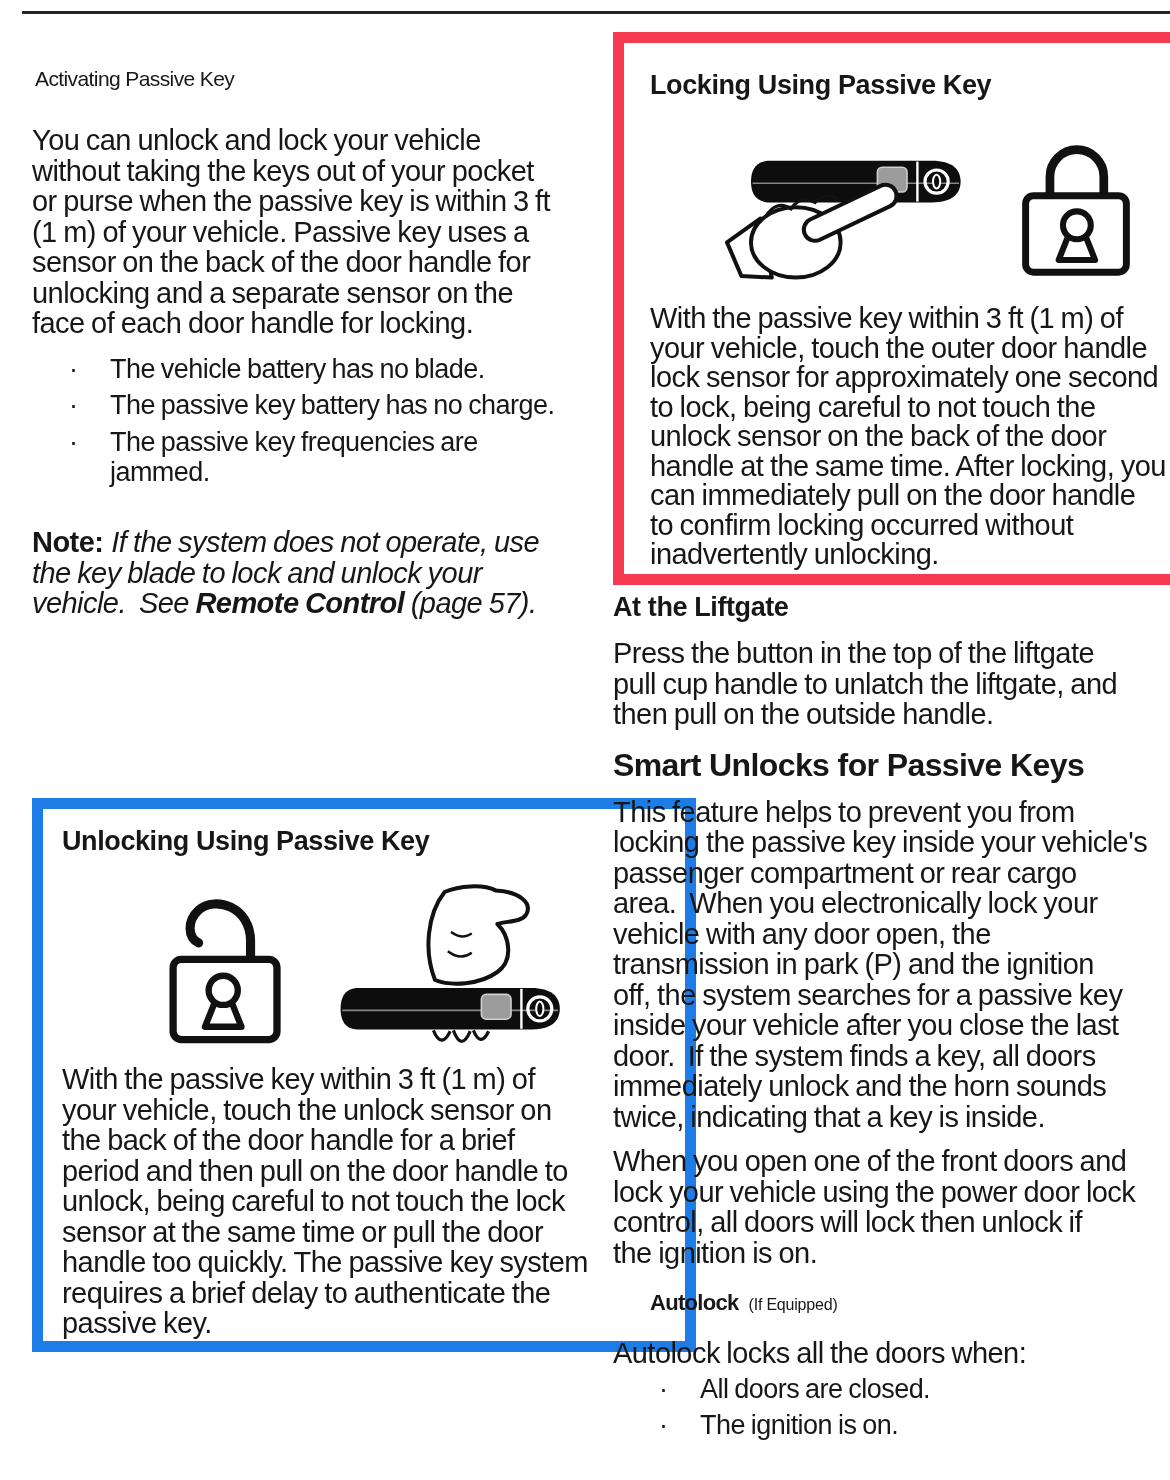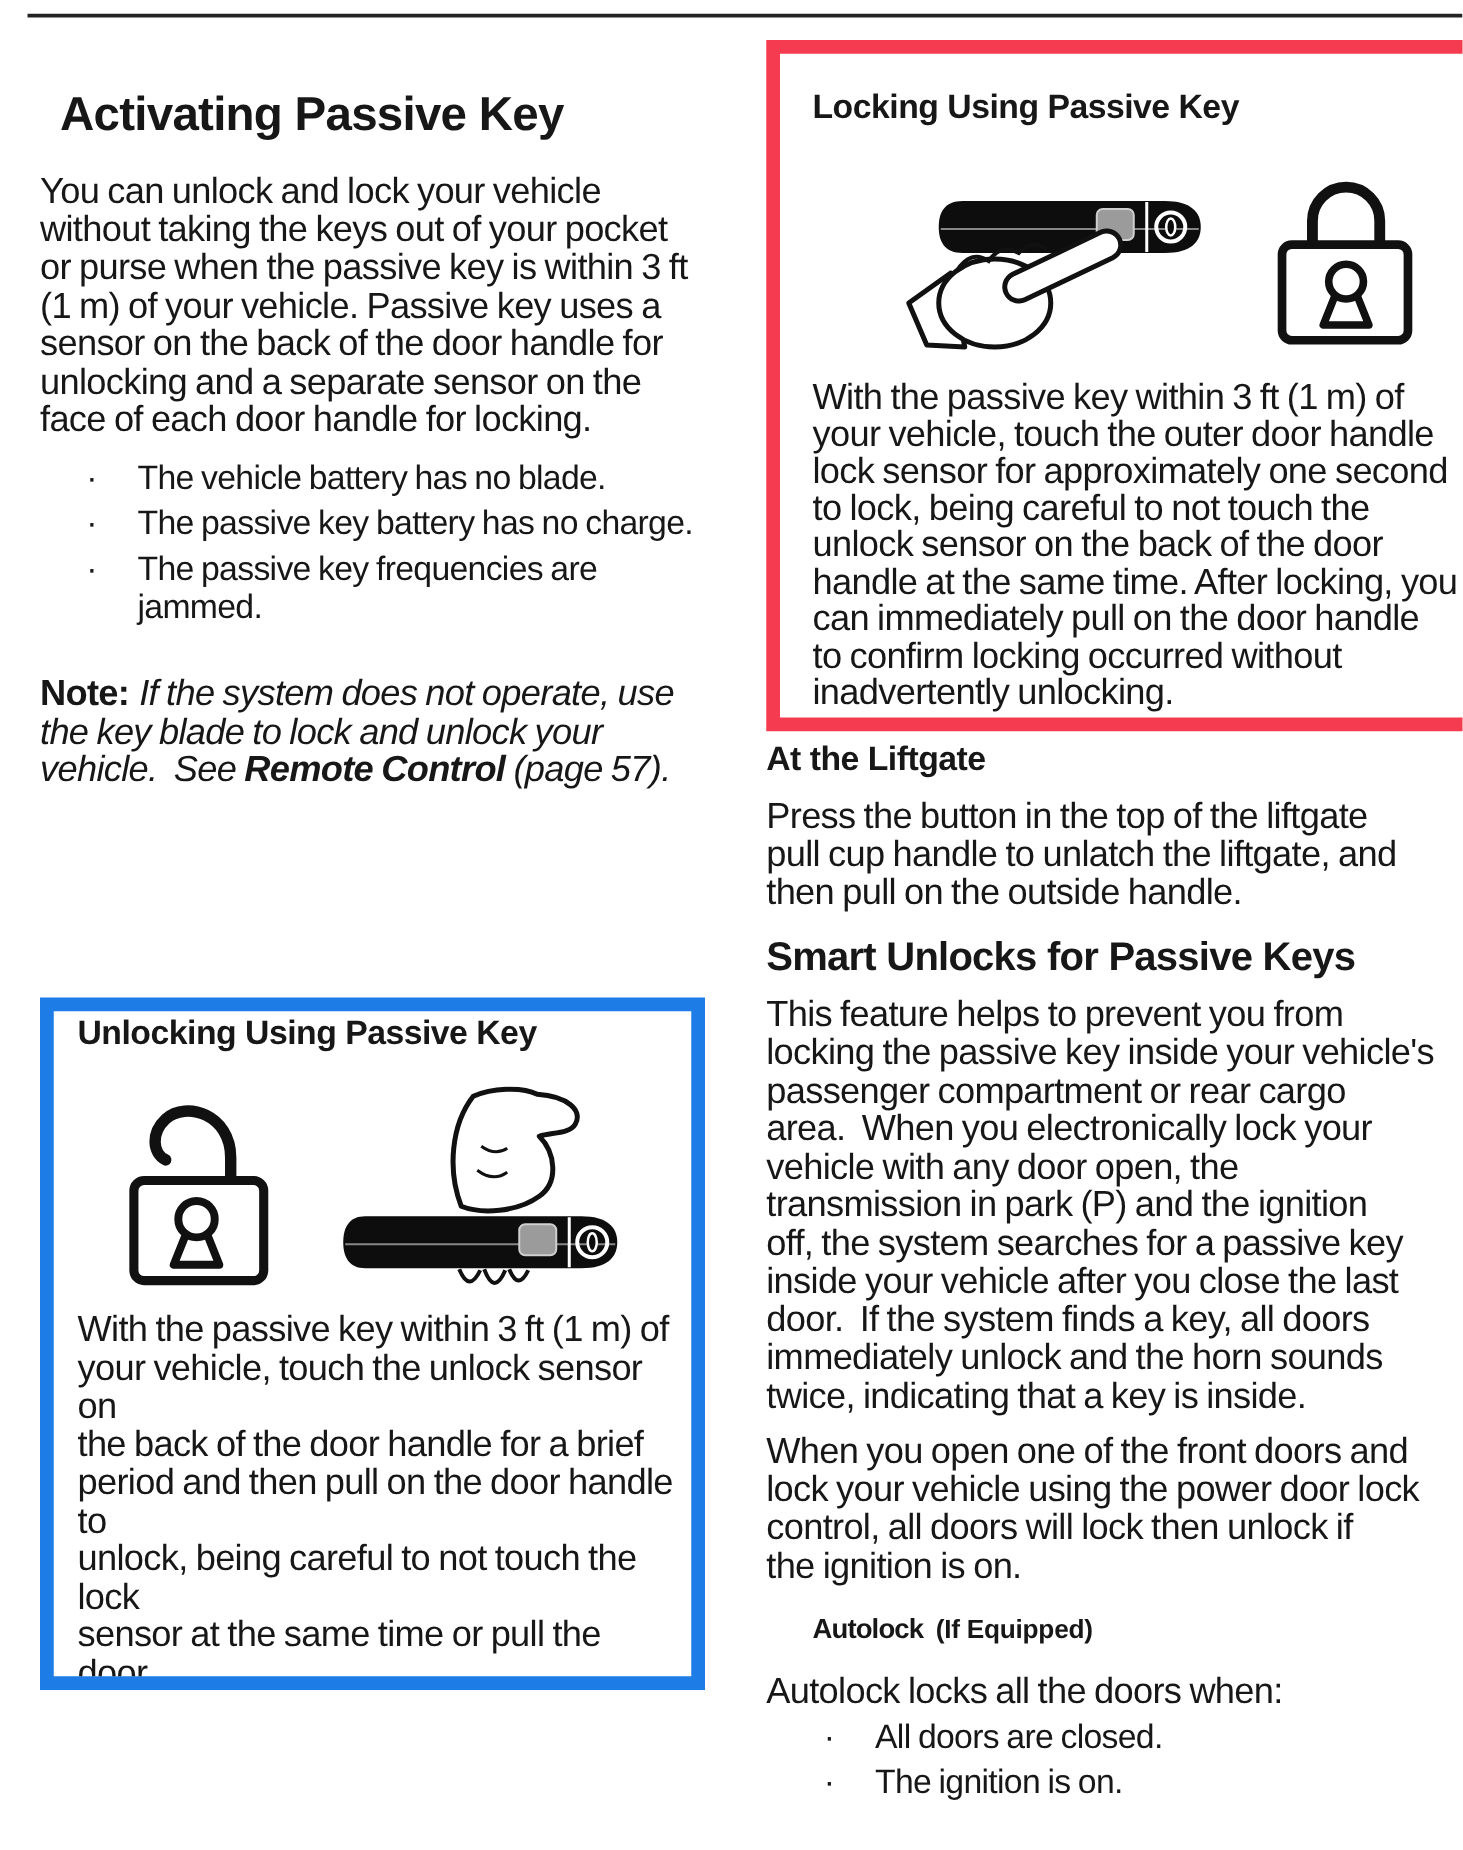--- a/index.html
+++ b/index.html
@@ -11,21 +11,21 @@
   }
   .top-rule{position:absolute;top:11px;left:22px;width:1148px;height:3px;background:#242424;}
 
   
   .flow-left{position:absolute;left:32px;top:58px;width:604px;}
   .flow-right{position:absolute;left:613px;top:592px;width:604px;}
   .indent{margin-left:28px;}
   .indent2{margin-left:37px;}
 
   
-  .h1{font-size:38px;line-height:36px;font-weight:700;letter-spacing:-0.6px;margin:16px;}
+  .h1{font-size:21px;line-height:36px;font-weight:400;letter-spacing:-0.6px;margin:3px;}
   .h2{font-size:27px;line-height:30px;font-weight:700;letter-spacing:-0.4px;margin:0;}
   .body{
     font-size:29px;line-height:30.5px;letter-spacing:-0.55px;word-spacing:-1px;
     margin:0;white-space:pre-line;
   }
   .mb-title{margin-bottom:28px;}
   .mb-h2{margin-bottom:16px;}
   .mb-p{margin-bottom:15px;}
   .mb-p-sm{margin-bottom:5px;}
 
@@ -36,38 +36,38 @@
 
   .note{margin-top:9px;}
   .note + .note{margin-top:12px;}
   .note-label{font-weight:700;font-style:normal;margin-right:8px;}
   .note-em{font-style:italic;}
   .note-bold{font-style:italic;font-weight:700;}
 
   
   .hbox{position:absolute;box-sizing:border-box;overflow:hidden;background:#fff;}
   .box-blue{
-    left:32px;top:798px;width:532px;height:554px;
+    left:32px;top:798px;width:664px;height:554px;
     border:11px solid var(--blue,#1E7CE6);
-    padding:2px 12px 0 19px;
+    padding:17px 12px 0 19px;
   }
   .box-red{
     left:613px;top:32px;width:604px;height:553px;
     border:11px solid var(--red,#F53B50);
     padding:27px 0 0 26px;
   }
   .box-red .body{line-height:29.5px;}
 
   .illus{display:flex;align-items:center;justify-content:center;}
   .illus-unlock{height:172px;margin:26px 0 10px;gap:44px;}
   .illus-lock{height:160px;margin:24px 0 20px;gap:48px;width:556px;}
 
   .autolock-head{display:flex;align-items:baseline;margin-top:18px;}
   .autolock-head .main{font-size:22px;line-height:34px;font-weight:700;letter-spacing:-0.7px;}
-  .autolock-head .suffix{font-size:21px;font-weight:700;margin-left:10px;letter-spacing:-0.2px;}
+  .autolock-head .suffix{font-size:16px;font-weight:400;margin-left:10px;letter-spacing:-0.2px;}
 
   .smart-title{font-size:32px;line-height:34px;font-weight:700;letter-spacing:-0.6px;margin:18px 0 15px 0;}
   .liftgate-p{margin-top:16px;}
   .p2-gap{margin-top:14px;}
   .intro-gap{margin-top:18px;}
   svg{display:block;}
 </style>
 </head>
 <body>
 

